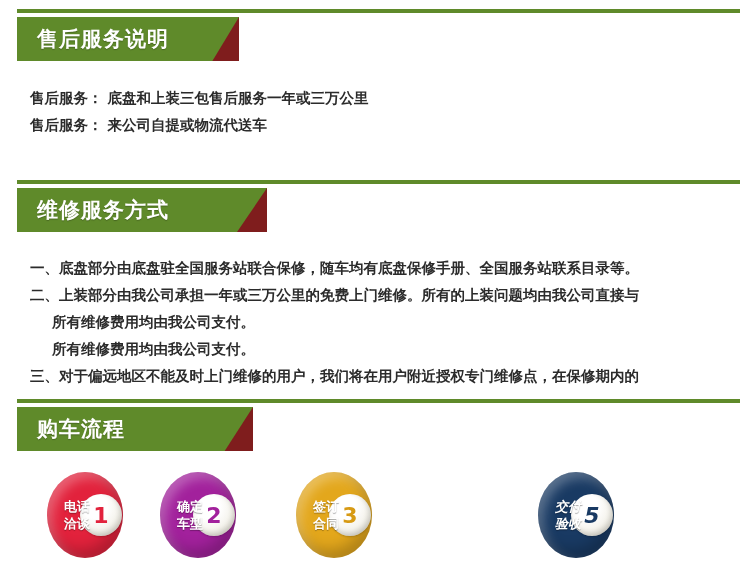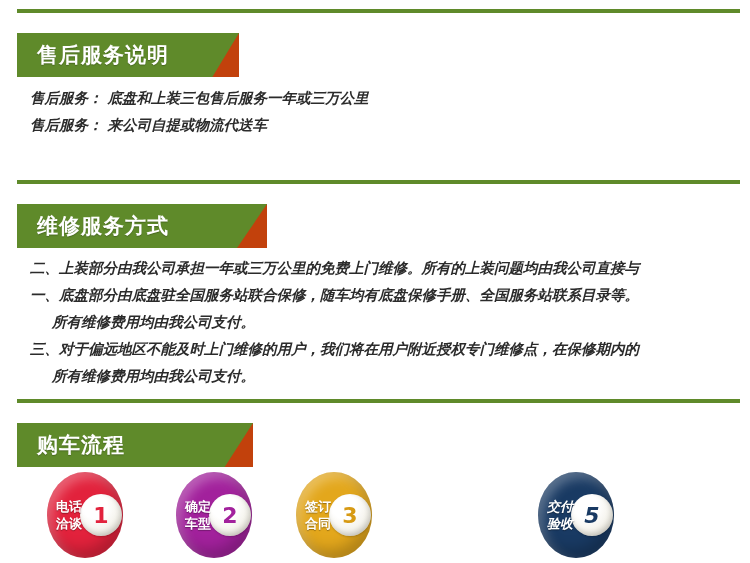--- a/index.html
+++ b/index.html
@@ -27,23 +27,22 @@
     width: 723px;
     height: 4px;
     background: #5f8a2a;
   }
 
   
   .banner {
     position: absolute;
     left: 17px;
     height: 44px;
-    background: #c2410c;
+    background: #7f1d1d;
     color: #ffffff;
-    margin-top: 16px;
   }
   .banner-inner {
     position: absolute;
     top: 0; left: 0; right: 0; bottom: 0;
     background: #5f8a2a;
     -webkit-clip-path: polygon(0 0, 100% 0, 88% 100%, 0 100%);
     clip-path: polygon(0 0, 100% 0, 88% 100%, 0 100%);
   }
   .banner-title {
     position: absolute;
@@ -55,21 +54,20 @@
     letter-spacing: 1px;
     color: #ffffff;
     text-shadow: 0 1px 1px rgba(0,0,0,0.25);
     white-space: nowrap;
   }
 
   
   .body-block {
     position: absolute;
     left: 30px;
-    font-style: italic;
   }
   .body-line {
     font-size: 14.5px;
     font-weight: bold;
     color: #2b2b2b;
     line-height: 27px;
     white-space: nowrap;
   }
   .body-line.indent {
     padding-left: 22px;
@@ -97,21 +95,21 @@
     border-radius: 50%;
     box-shadow: inset -6px -8px 14px rgba(0,0,0,0.22),
                 inset 5px 6px 12px rgba(255,255,255,0.30);
   }
   .badge-label {
     position: absolute;
     left: 9px;
     top: 50%;
     transform: translateY(-50%);
     width: 34px;
-    text-align: left;
+    text-align: right;
     color: #ffffff;
     font-size: 13px;
     font-weight: bold;
     line-height: 17px;
     text-shadow: 0 1px 1px rgba(0,0,0,0.35);
     z-index: 3;
   }
   .badge-num {
     position: absolute;
     right: 1px;
@@ -148,46 +146,46 @@
   </div>
 
   <div class="rule" style="top: 180px; background: rgb(95, 138, 42);"></div>
 
   <div class="banner" style="top:188px; width:250px;">
     <div class="banner-inner" style="background: rgb(95, 138, 42);"></div>
     <div class="banner-title">维修服务方式</div>
   </div>
 
   <div class="body-block" style="top:255px;">
+    <div class="body-line">一、底盘部分由底盘驻全国服务站联合保修，随车均有底盘保修手册、全国服务站联系目录等。</div>
     <div class="body-line">二、上装部分由我公司承担一年或三万公里的免费上门维修。所有的上装问题均由我公司直接与</div>
-    <div class="body-line">一、底盘部分由底盘驻全国服务站联合保修，随车均有底盘保修手册、全国服务站联系目录等。</div>
+    <div class="body-line indent">所有维修费用均由我公司支付。</div>
     <div class="body-line indent">所有维修费用均由我公司支付。</div>
     <div class="body-line">三、对于偏远地区不能及时上门维修的用户，我们将在用户附近授权专门维修点，在保修期内的</div>
-    <div class="body-line indent">所有维修费用均由我公司支付。</div>
   </div>
 
   <div class="rule" style="top: 399px; background: rgb(95, 138, 42);"></div>
 
   <div class="banner" style="top:407px; width:236px;">
     <div class="banner-inner" style="background: rgb(95, 138, 42);"></div>
     <div class="banner-title">购车流程</div>
   </div>
 
   <div class="badges">
 
     <div class="badge" style="left:47px;">
       <div class="badge-disc" style="background: rgb(226, 34, 60);"></div>
       <div class="badge-label">
         <div>电话</div>
         <div>洽谈</div>
       </div>
       <div class="badge-num" style="color: rgb(226, 34, 60);">1</div>
     </div>
 
-    <div class="badge" style="left:176px;">
+    <div class="badge" style="left:160px;">
       <div class="badge-disc" style="background: rgb(162, 33, 156);"></div>
       <div class="badge-label">
         <div>确定</div>
         <div>车型</div>
       </div>
       <div class="badge-num" style="color: rgb(162, 33, 156);">2</div>
     </div>
 
     <div class="badge" style="left:296px;">
       <div class="badge-disc" style="background: rgb(227, 167, 28);"></div>

